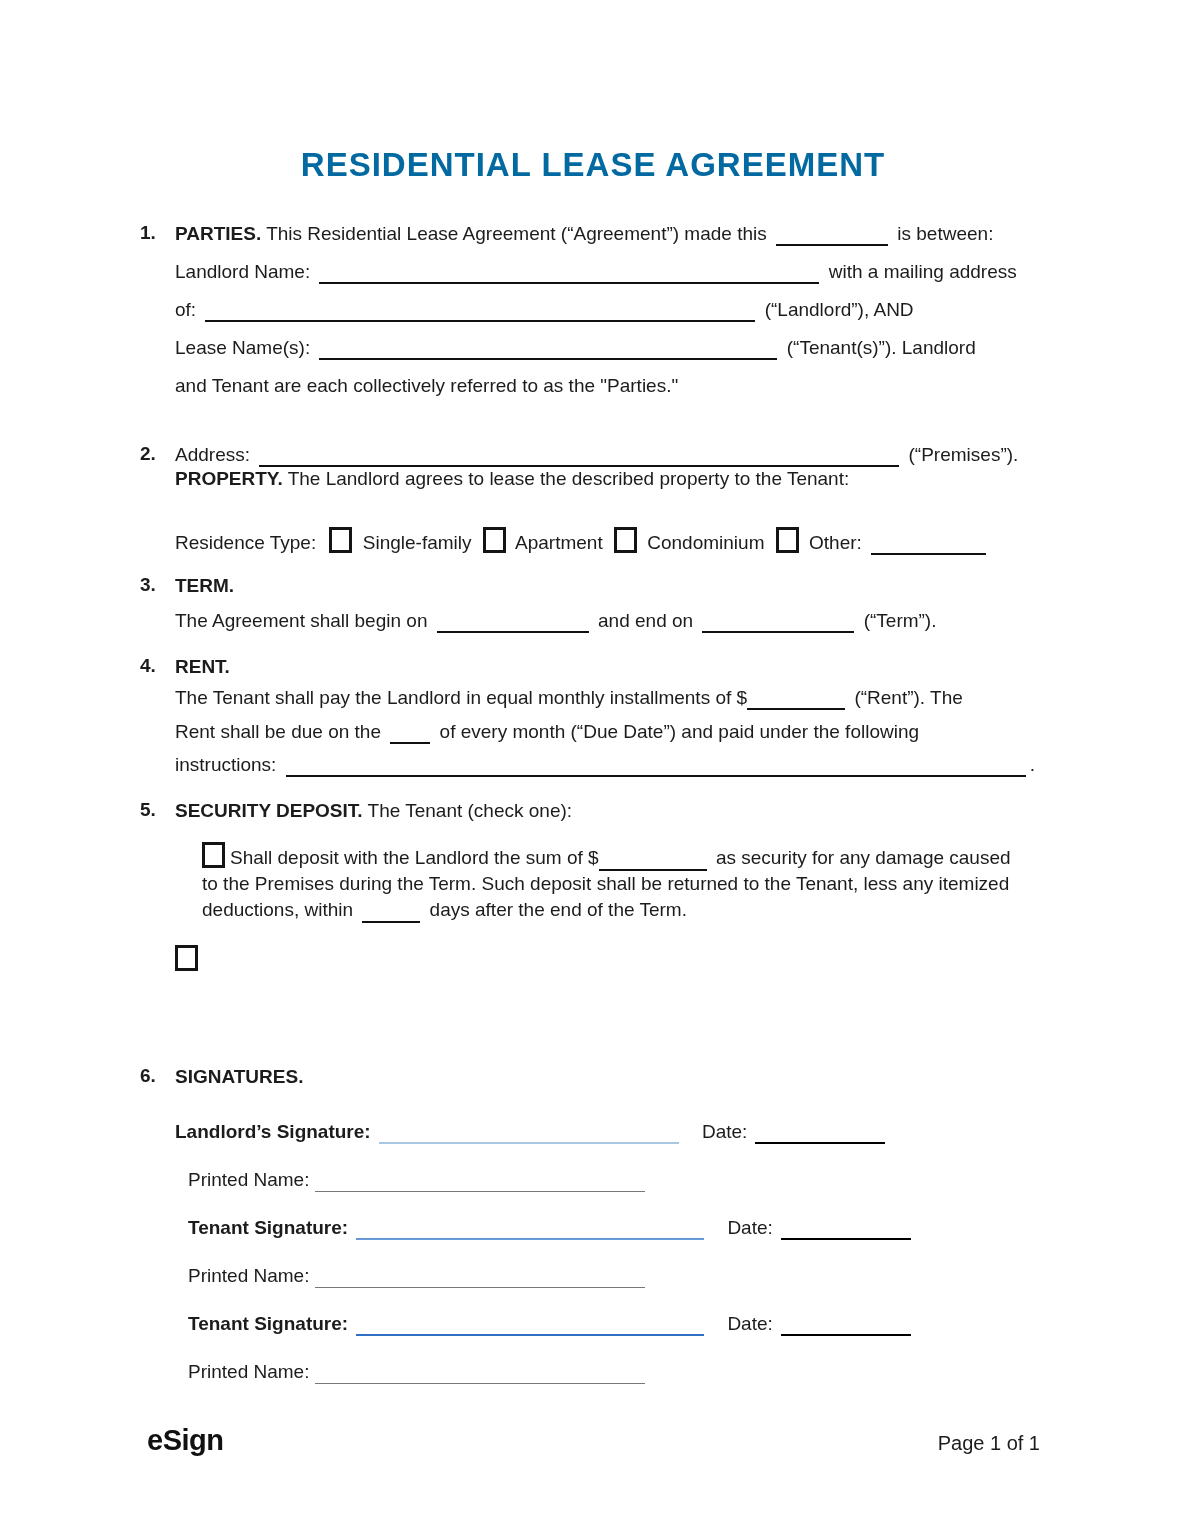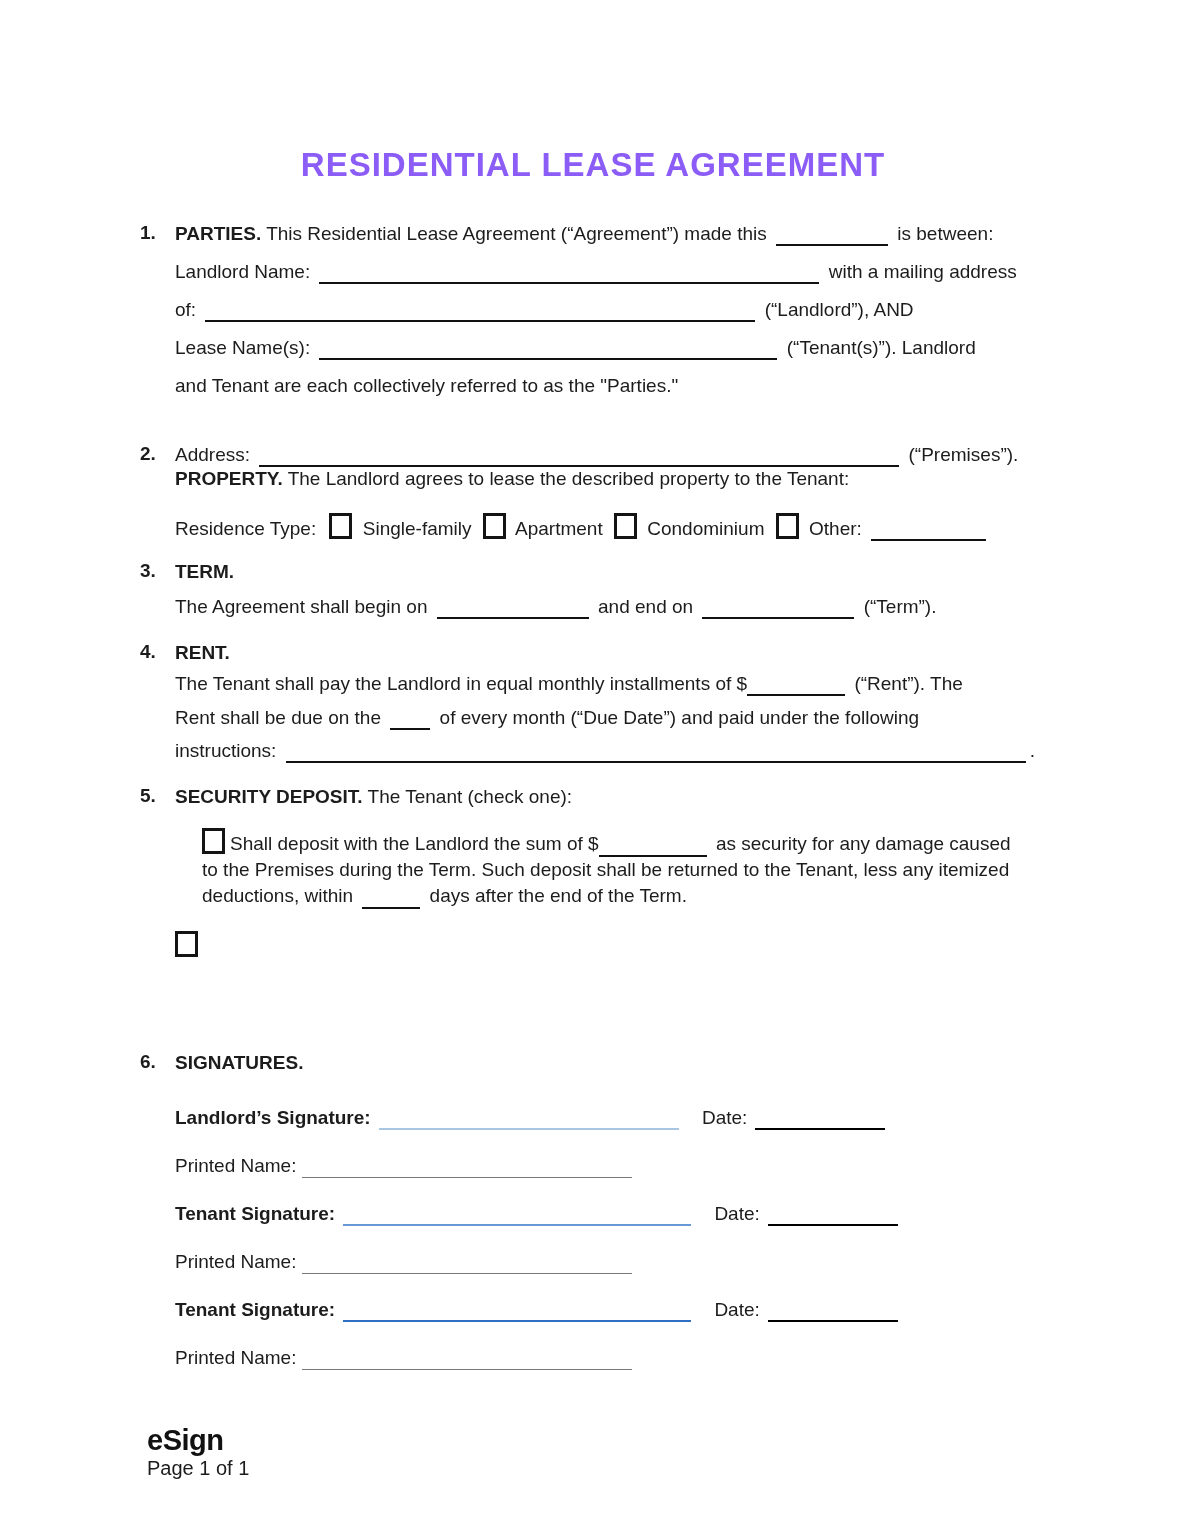--- a/index.html
+++ b/index.html
@@ -16,21 +16,21 @@
     color: var(--c-text, #1c1c1c);
     font-size: 19px;
     overflow: hidden;
   }
   .title {
     margin: 146px 0 0 0;
     text-align: center;
     font-size: 33px;
     font-weight: bold;
     letter-spacing: 1px;
-    color: #8b5cf6;
+    color: #0369a1;
   }
   .content {
     margin: 0 130px 0 140px;
   }
   .sec { position: relative; padding-left: 35px; }
   .num {
     position: absolute;
     left: 0;
     font-weight: bold;
   }
@@ -93,46 +93,45 @@
   .datelabel { margin-left: 14px; }
   
   .footer {
     position: absolute;
     left: 147px;
     right: 146px;
     top: 1424px;
     display: flex;
     justify-content: space-between;
     align-items: baseline;
-    flex-direction: column;
   }
   .brand {
     font-size: 29px;
     font-weight: 800;
     letter-spacing: -0.5px;
     color: #111;
   }
   .pagenum { font-size: 20px; }
   
   .mt-s1   { margin-top: 38px; }
   .mt-38   { margin-top: 14px; }
   .mt-s2   { margin-top: 45px; }
   .mt-addr { margin-top: 27px; }
-  .mt-res  { margin-top: 22px; }
+  .mt-res  { margin-top: 36px; }
   .mt-s3   { margin-top: 23px; }
   .mt-s3l  { margin-top: 11px; }
   .mt-s4   { margin-top: 22px; }
   .mt-s4l1 { margin-top: 7px; }
   .mt-s4l2 { margin-top: 10px; }
   .mt-s4l3 { margin-top: 9px; }
   .mt-s5   { margin-top: 22px; }
   .mt-para { margin-top: 19px; margin-left: 27px; }
   .mt-cb2  { margin-top: 22px; }
   .mt-s6   { margin-top: 96px; }
-  .mt-row  { margin-top: 24px; }
+  .mt-row  { margin-top: 24px; margin-left: 13px; }
   .mt-row1 { margin-top: 31px; }
 </style>
 </head>
 <body>
 
 <div class="page">
 
   <h1 class="title">RESIDENTIAL LEASE AGREEMENT</h1>
 
   <div class="content">

